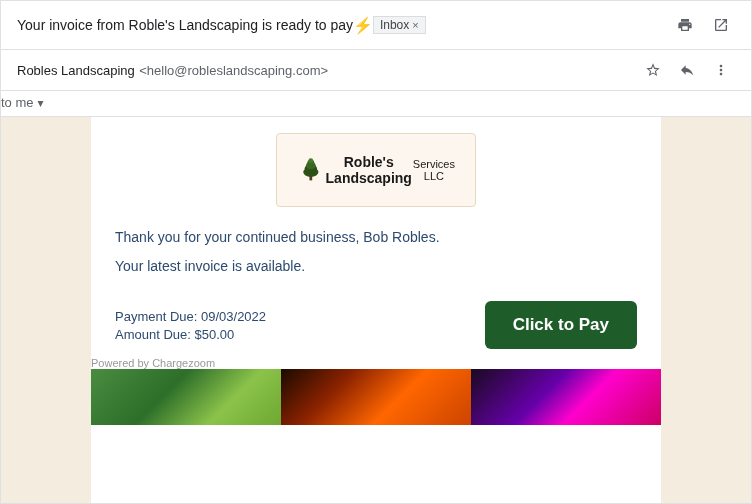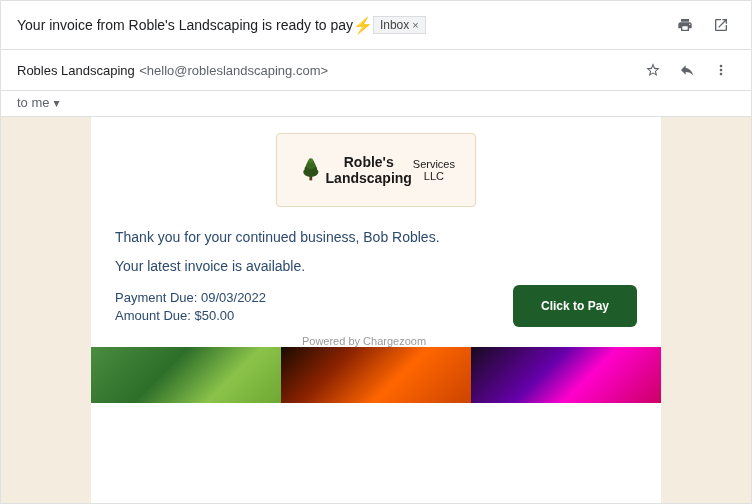--- a/index.html
+++ b/index.html
@@ -99,21 +99,21 @@
     }
 
     .sender-actions {
       display: flex;
       align-items: center;
       gap: 6px;
     }
 
     
     .to-row {
-      padding: 4px 16px 6px;
+      padding: 4px 0 6px;
       border-bottom: 1px solid #e0e0e0;
       display: flex;
       align-items: center;
       justify-content: space-between;
       font-size: 13px;
       color: #5f6368;
     }
 
     .to-left {
       display: flex;
@@ -200,20 +200,21 @@
     .greeting-text {
       font-size: 14px;
       color: #2c4a6e;
       margin-bottom: 8px;
       line-height: 1.5;
     }
 
     .invoice-text {
       font-size: 14px;
       color: #2c4a6e;
+      margin-bottom: 16px;
       line-height: 1.5;
     }
 
     
     .invoice-row {
       display: flex;
       align-items: center;
       justify-content: space-between;
       width: 100%;
       padding: 0 24px 4px;
@@ -229,30 +230,30 @@
       font-size: 13px;
       color: #2c4a6e;
     }
 
     .pay-button {
       background: #1e5c2a;
       color: #fff;
       border: none;
       border-radius: 6px;
       padding: 14px 28px;
-      font-size: 12px;
+      font-size: 17px;
       font-weight: 600;
       cursor: pointer;
       white-space: nowrap;
     }
 
     .powered-by {
       font-size: 11px;
       color: #999;
-      text-align: center;
+      text-align: left;
       padding-right: 24px;
       width: 100%;
       margin-top: 4px;
     }
 
     
     .thumbnails-row {
       display: flex;
       width: 100%;
       height: 56px;

